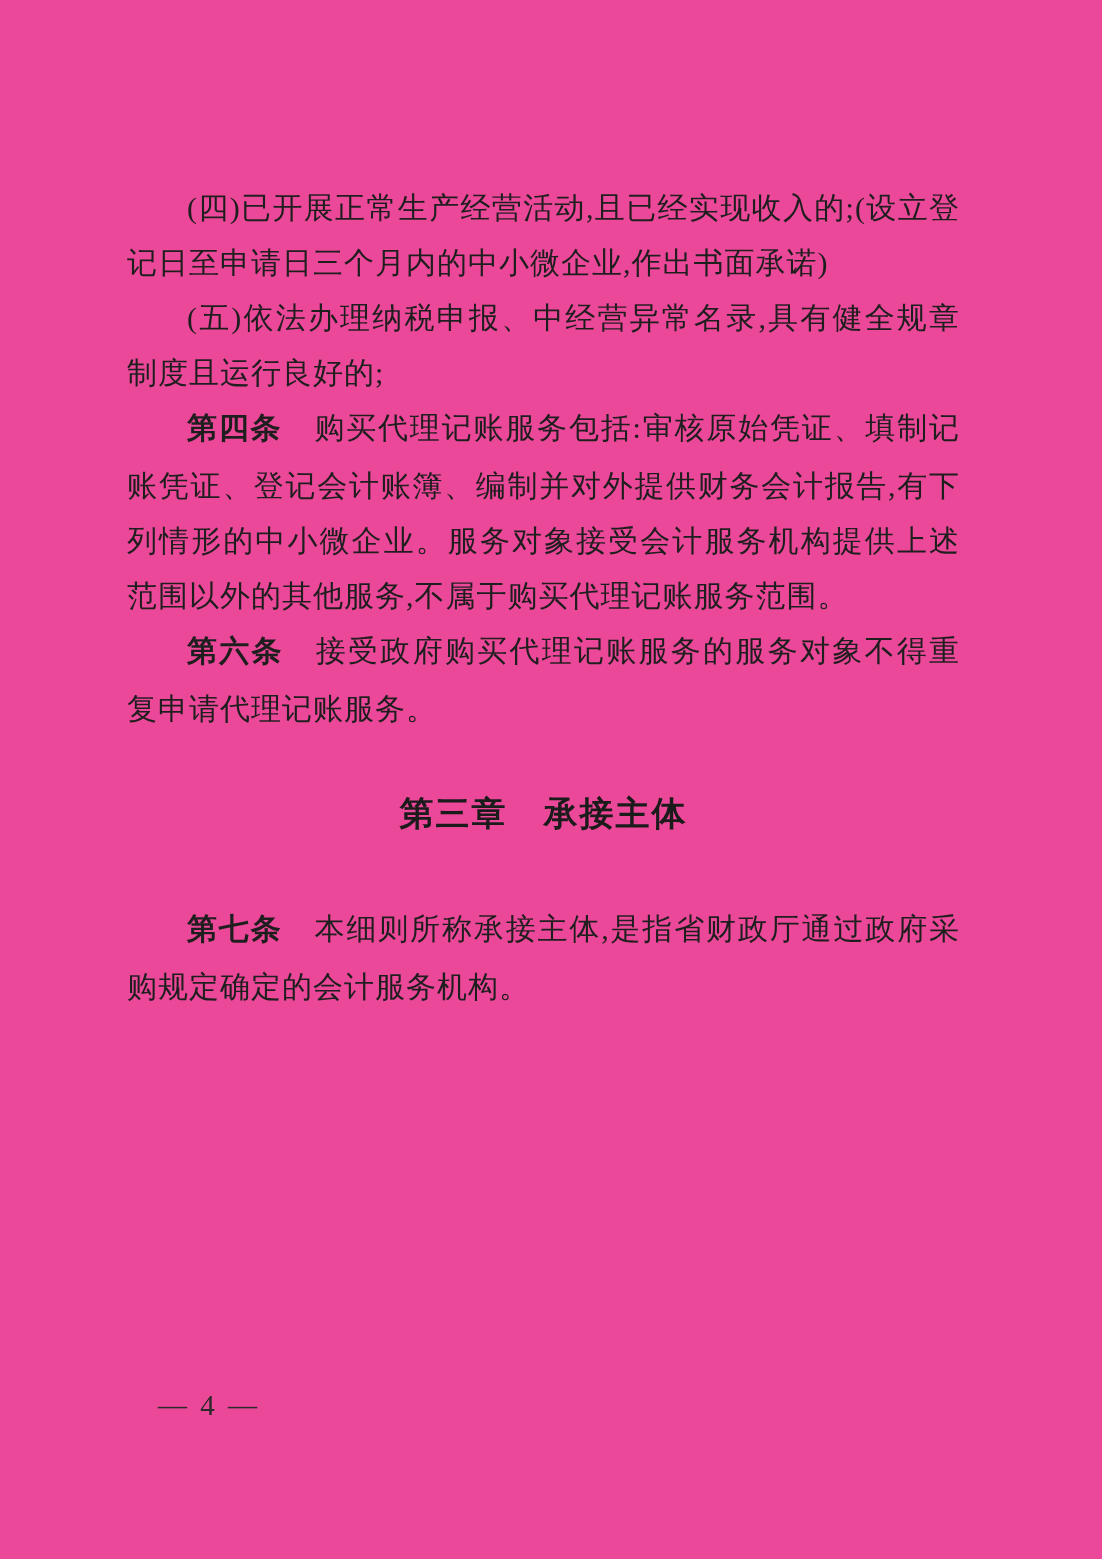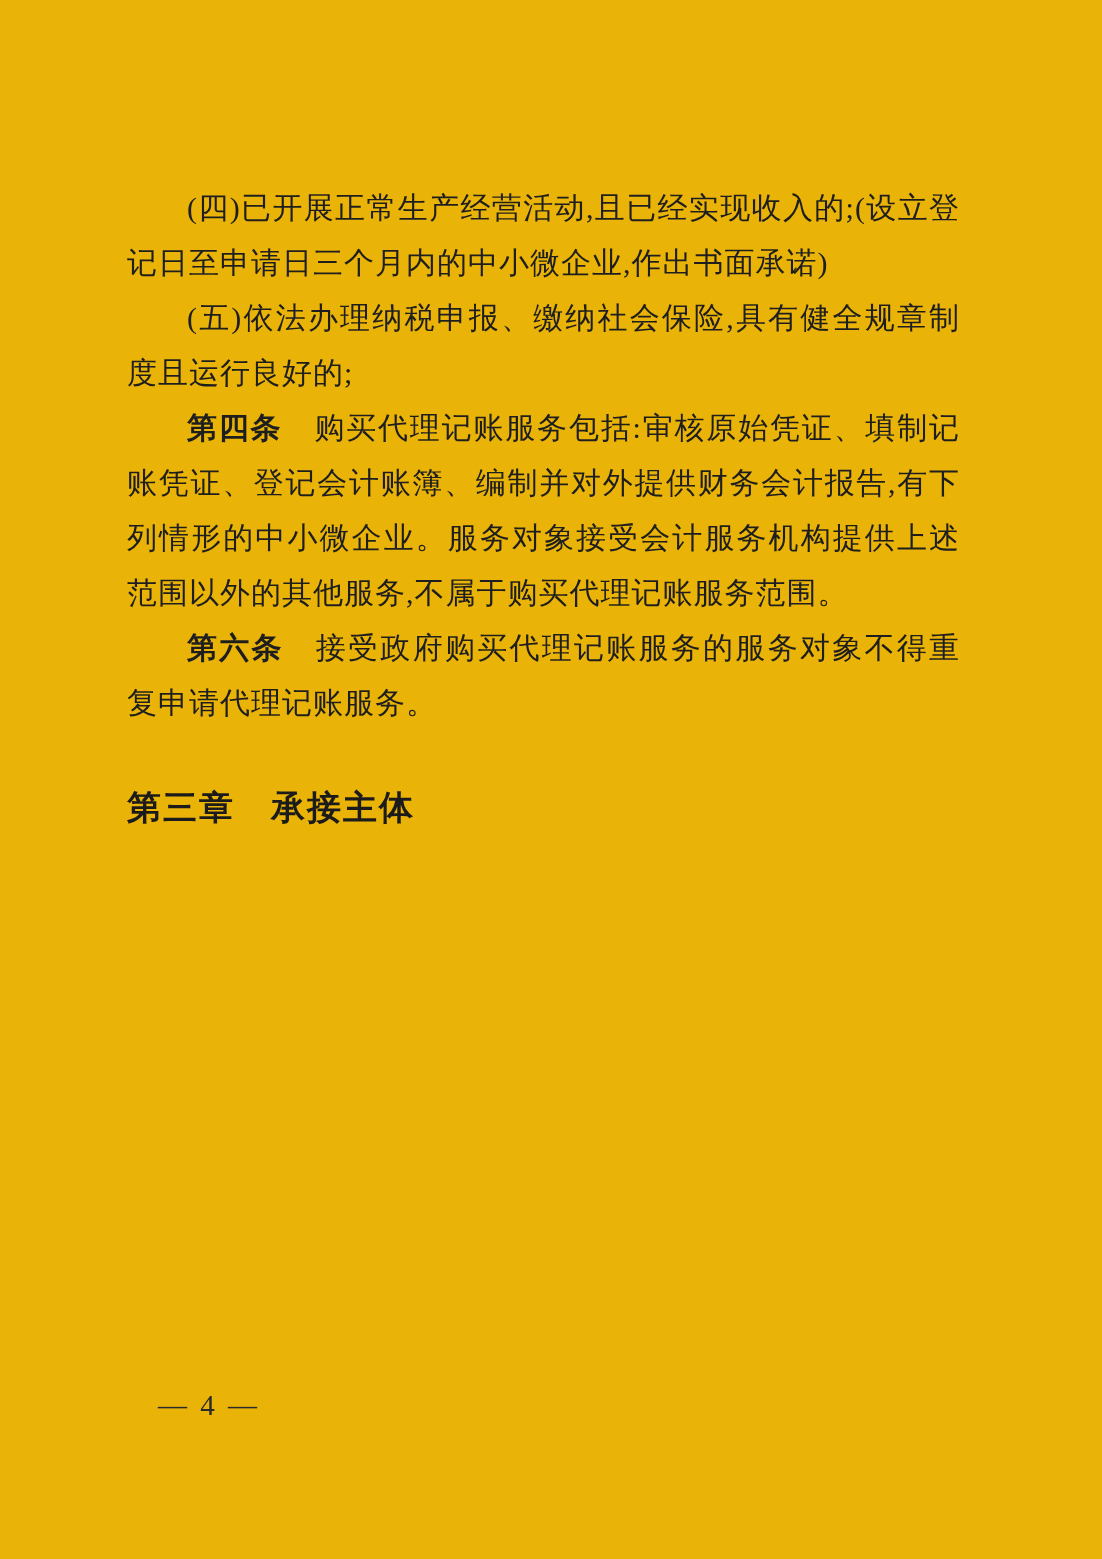--- a/index.html
+++ b/index.html
@@ -4,21 +4,21 @@
 <style>
   html, body {
     margin: 0;
     padding: 0;
     background: #ffffff;
   }
   .page {
     position: relative;
     width: 1102px;
     height: 1559px;
-    background: #eab308;
+    background: #ec4899;
     overflow: hidden;
     font-family: "Liberation Serif", "DejaVu Serif", serif;
     color: #1e1e1e;
   }
   .doc-body {
     position: absolute;
     left: 127px;
     top: 180px;
     width: 833px;
   }
@@ -26,36 +26,36 @@
     margin: 0;
     font-size: 30px;
     line-height: 55px;
     letter-spacing: 1px;
     text-align: justify;
     text-justify: inter-character;
     text-indent: 60px;
     color: #1e1e1e;
   }
   .lead {
-    font-family: Liberation Sans, sans-serif;
+    font-family: Liberation Mono, monospace;
     font-weight: 700;
     margin-right: 32px;
   }
   .lead:empty {
     margin: 0;
     display: none;
   }
   .chapter {
     margin: 50px 0 60px 0;
     font-family: Liberation Sans, sans-serif;
     font-weight: 700;
     font-size: 34px;
     line-height: 55px;
     letter-spacing: 2px;
-    text-align: left;
+    text-align: center;
     color: #1b1b1b;
   }
   .page-number {
     position: absolute;
     left: 158px;
     top: 1385px;
     font-size: 29px;
     line-height: 40px;
     letter-spacing: 3px;
     color: #2a2a2a;
@@ -63,28 +63,29 @@
 </style>
 </head>
 <body>
 
 <div class="page">
 
   <div class="doc-body">
 
     <p><span>(四)已开展正常生产经营活动,且已经实现收入的;(设立登记日至申请日三个月内的中小微企业,作出书面承诺)</span></p>
 
-    <p><span>(五)依法办理纳税申报、缴纳社会保险,具有健全规章制度且运行良好的;</span></p>
+    <p><span>(五)依法办理纳税申报、中经营异常名录,具有健全规章制度且运行良好的;</span></p>
 
 
     <p><span class="lead">第四条</span><span>购买代理记账服务包括:审核原始凭证、填制记账凭证、登记会计账簿、编制并对外提供财务会计报告,有下列情形的中小微企业。服务对象接受会计服务机构提供上述范围以外的其他服务,不属于购买代理记账服务范围。</span></p>
 
 
     <p><span class="lead">第六条</span><span>接受政府购买代理记账服务的服务对象不得重复申请代理记账服务。</span></p>
 
     <div class="chapter">第三章　承接主体</div>
 
+    <p><span class="lead">第七条</span><span>本细则所称承接主体,是指省财政厅通过政府采购规定确定的会计服务机构。</span></p>
 
   </div>
 
   <div class="page-number">— 4 —</div>
 
 </div>
 
 </body></html>

